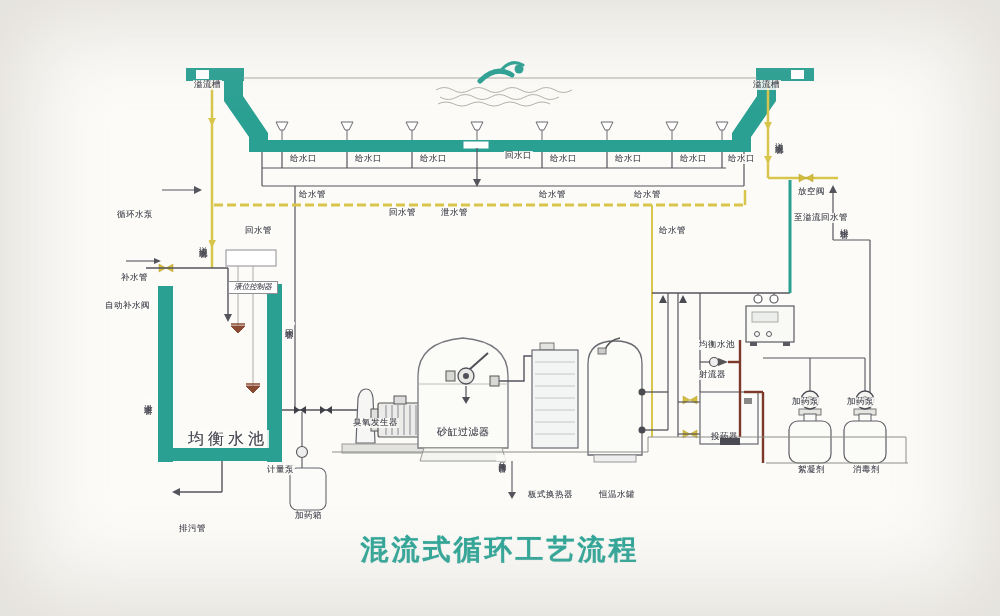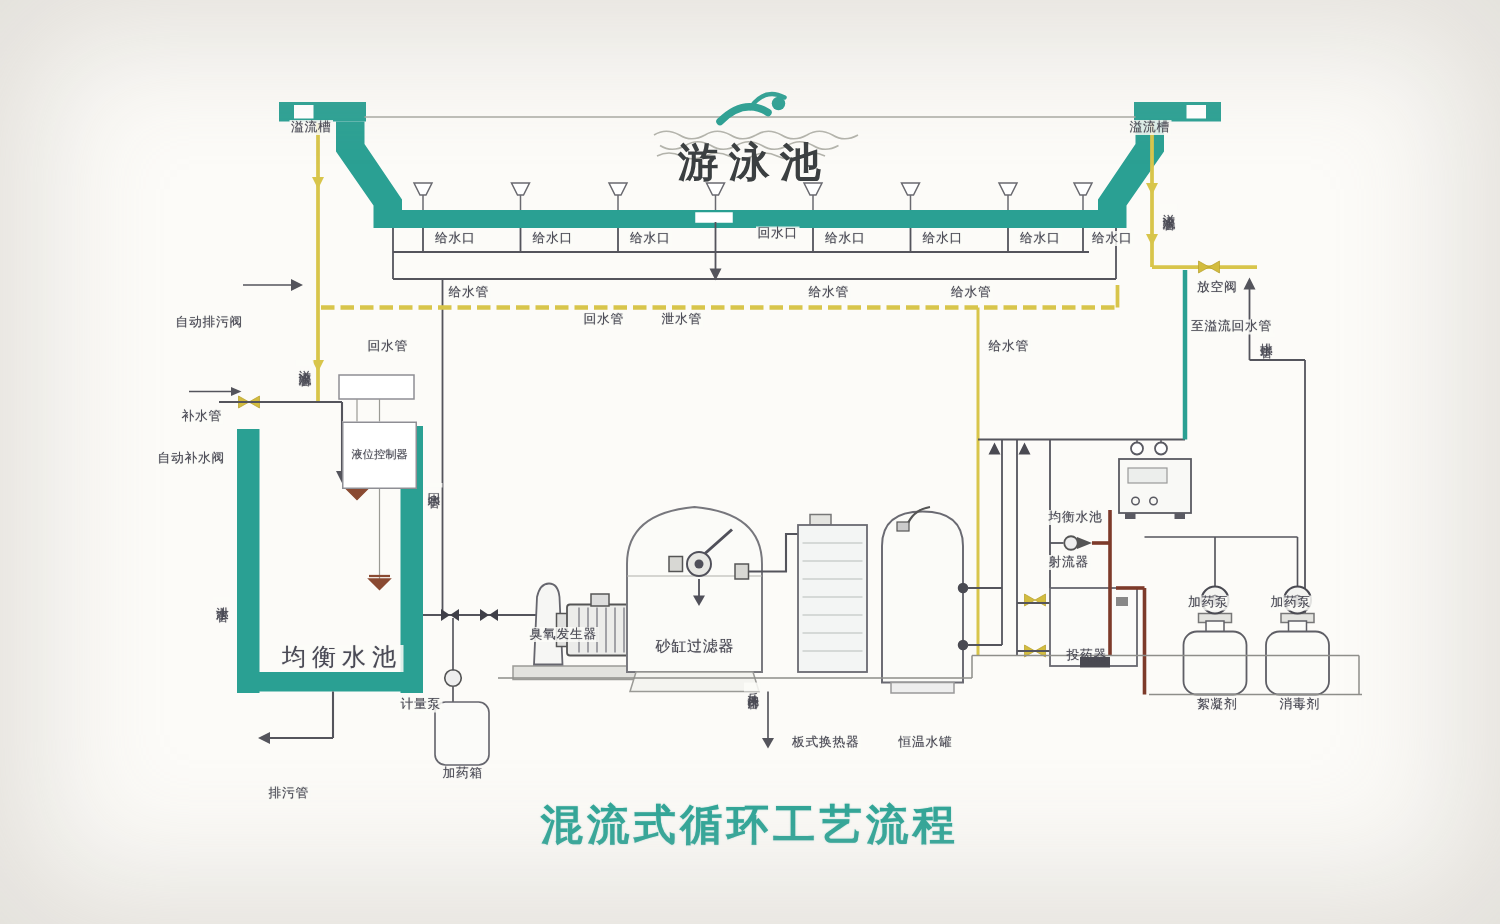--- a/index.html
+++ b/index.html
@@ -9,21 +9,21 @@
     font-family:"Liberation Sans",sans-serif;
     filter:blur(0.28px);
   }
   .art{position:absolute;left:0;top:0;}
   .lbl{
     position:absolute;font-size:8.5px;color:#4b4b55;letter-spacing:.5px;
     line-height:1.15;white-space:nowrap;background:rgba(252,251,248,.85);
     padding:0 1px;text-shadow:0 0 .6px rgba(80,80,92,.55);margin-top:28px;
   }
   .lbl.v{writing-mode:vertical-rl;text-orientation:upright;letter-spacing:1px;}
-  .lbl.box{border:1px solid #8e8e94;background:#fff;padding:17px 2px;font-size:7.5px;letter-spacing:0;}
+  .lbl.box{border:1px solid #8e8e94;background:#fff;padding:1px 2px;font-size:7.5px;letter-spacing:0;font-style:italic;}
   .lbl.big{font-size:16px;letter-spacing:4px;color:#4a4a55;}
   .pool-title{
     position:absolute;left:398px;top:90px;width:210px;text-align:center;
     font-family:"Liberation Serif",serif;font-weight:700;font-size:27px;
     color:#3b3f41;letter-spacing:7px;
   }
   .caption{
     position:absolute;left:0;top:531px;width:1000px;text-align:center;
     font-weight:700;font-size:28px;letter-spacing:3px;color:#2ca496;
     text-shadow:0 0 1px rgba(44,164,150,.5);
@@ -298,21 +298,20 @@
 
   <g stroke="#8e8e8a" stroke-width="1">
     <line x1="332" y1="452" x2="648" y2="452"></line>
     <line x1="648" y1="437" x2="648" y2="452"></line>
     <line x1="648" y1="437" x2="906" y2="437"></line>
     <line x1="766" y1="463" x2="908" y2="463"></line>
     <line x1="906" y1="437" x2="906" y2="463"></line>
   </g>
 </svg>
 
-  <div class="pool-title">游泳池</div>
   <div class="caption">混流式循环工艺流程</div>
 
   <div class="lbl" style="left:193px;top:52px">溢流槽</div>
   <div class="lbl" style="left:752px;top:52px">溢流槽</div>
 
   <div class="lbl" style="left:289px;top:126px">给水口</div>
   <div class="lbl" style="left:354px;top:126px">给水口</div>
   <div class="lbl" style="left:419px;top:126px">给水口</div>
   <div class="lbl" style="left:504px;top:123px">回水口</div>
   <div class="lbl" style="left:549px;top:126px">给水口</div>
@@ -322,21 +321,21 @@
 
   <div class="lbl" style="left:298px;top:162px">给水管</div>
   <div class="lbl" style="left:538px;top:162px">给水管</div>
   <div class="lbl" style="left:633px;top:162px">给水管</div>
   <div class="lbl" style="left:388px;top:180px">回水管</div>
   <div class="lbl" style="left:440px;top:180px">泄水管</div>
   <div class="lbl" style="left:244px;top:198px">回水管</div>
   <div class="lbl" style="left:658px;top:198px">给水管</div>
 
   <div class="lbl v" style="left:197px;top:212px">溢流水管</div>
-  <div class="lbl" style="left:116px;top:182px">自动排污阀</div>
+  <div class="lbl" style="left:116px;top:182px">循环水泵</div>
   <div class="lbl" style="left:120px;top:245px">补水管</div>
   <div class="lbl" style="left:104px;top:273px">自动补水阀</div>
   <div class="lbl box" style="left:228px;top:253px;width:44px;text-align:center">液位控制器</div>
   <div class="lbl big" style="left:187px;top:402px">均衡水池</div>
   <div class="lbl v" style="left:142px;top:370px">泄水管</div>
   <div class="lbl" style="left:178px;top:496px">排污管</div>
   <div class="lbl v" style="left:283px;top:294px">回水管</div>
 
   <div class="lbl" style="left:266px;top:437px">计量泵</div>
   <div class="lbl" style="left:294px;top:483px;background:transparent">加药箱</div>

